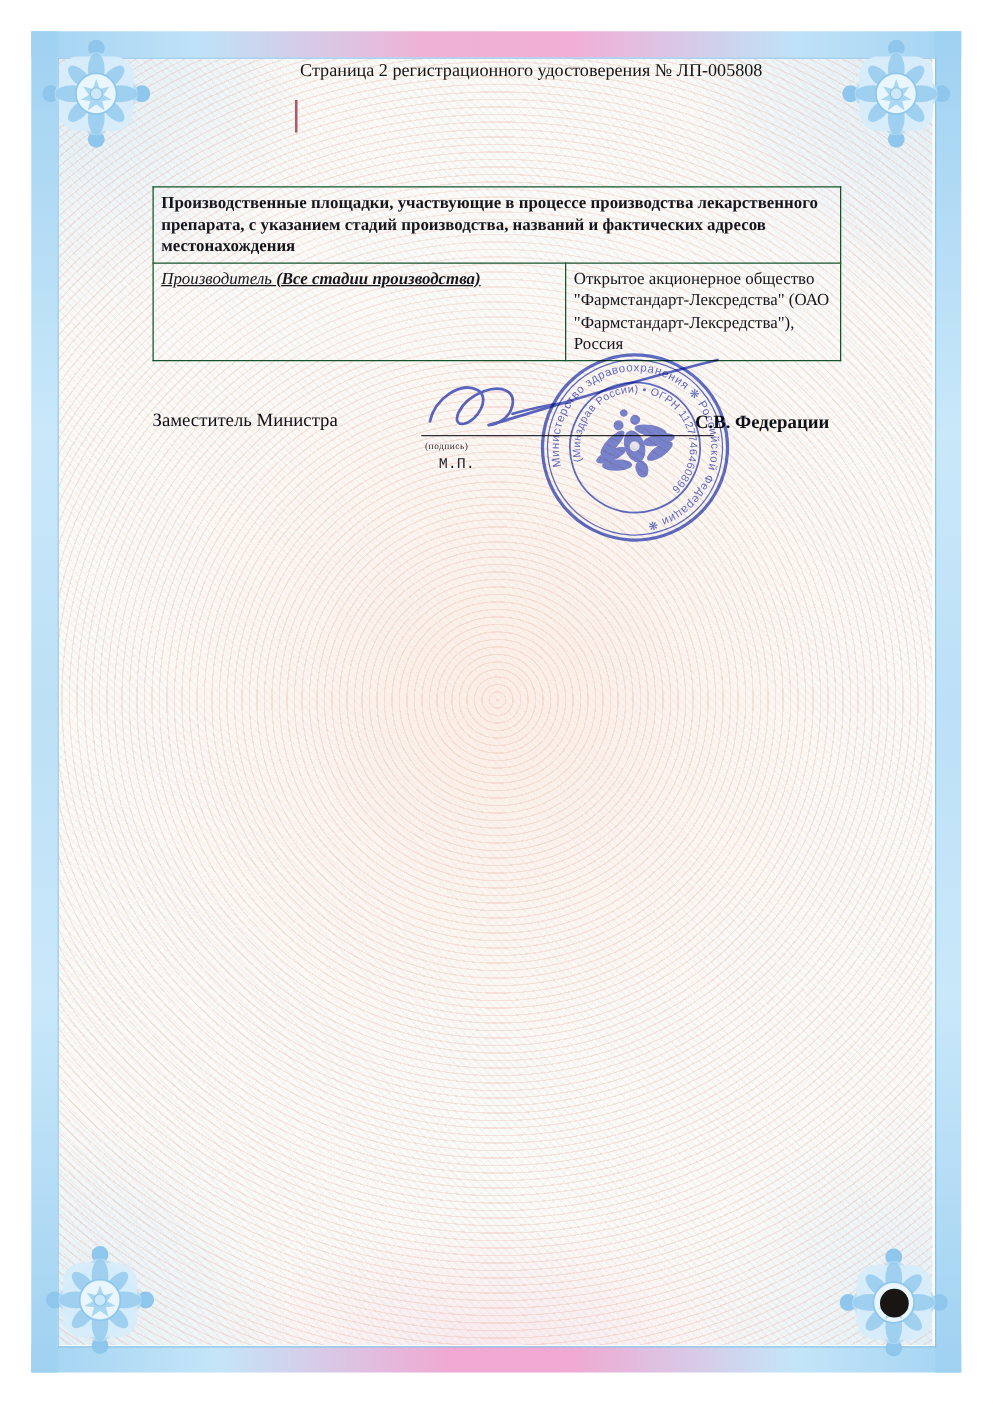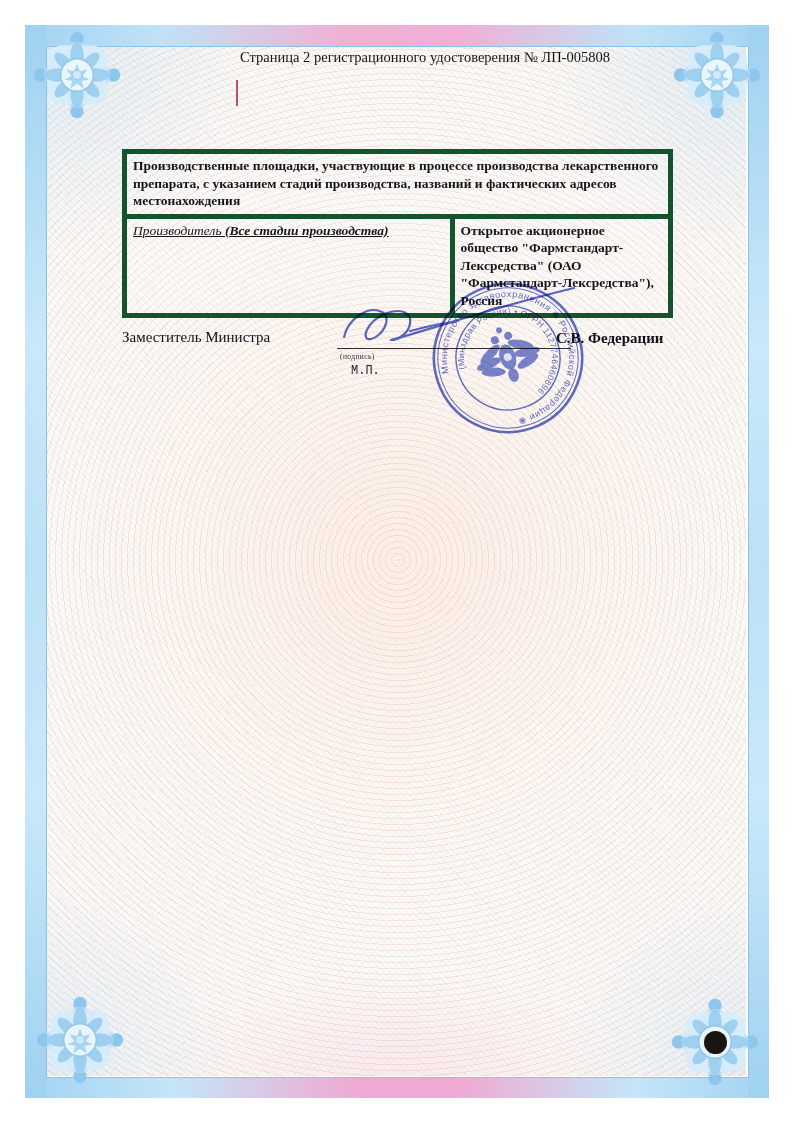--- a/index.html
+++ b/index.html
@@ -42,25 +42,25 @@
   .rosette.tr{left:669px;top:27px;}
   .rosette.bl{left:32px;top:992px;}
   .rosette.br{left:667px;top:994px;}
   .punch-hole{position:absolute;left:704px;top:1031px;width:23px;height:23px;border-radius:50%;background:#191513;}
   
   .page-header{position:absolute;left:150px;top:49px;width:550px;text-align:center;
     font-size:14.5px;color:#141414;}
   .red-mark{position:absolute;left:236px;top:80px;width:2px;height:26px;background:#a43a4c;opacity:.85;}
   table.prod{position:absolute;left:122px;top:149px;width:551px;border-collapse:collapse;
     font-size:13.5px;line-height:1.3;color:#15151c;}
-  table.prod td{border:5px solid #14532d;padding:3px 6px 4px 6px;vertical-align:top;background:rgba(255,255,255,0.12);}
+  table.prod td{border:1px solid #14532d;padding:3px 6px 4px 6px;vertical-align:top;background:rgba(255,255,255,0.12);}
   td.thdr{font-weight:bold;}
   td.producer{width:60%;font-style:italic;text-decoration:underline;}
   td.producer .stage{font-weight:bold;}
-  td.company{font-weight:bold;}
+  td.company{font-weight:normal;}
   .minister{position:absolute;left:122px;top:329px;font-size:15px;font-weight:normal;color:#101018;}
   .signer{position:absolute;left:556px;top:330px;font-size:15px;font-weight:bold;color:#101018;}
   .sig-line{position:absolute;left:337px;top:348px;width:234px;height:1px;background:#2e2e34;}
   .podpis{position:absolute;left:340px;top:352px;font-size:7.5px;letter-spacing:.4px;color:#2a2a30;}
   .mp{position:absolute;left:351px;top:364px;font-size:12px;color:#1d1d24;font-family:Liberation Mono, monospace;}
   .stamp-svg{position:absolute;left:427px;top:277px;width:162px;height:162px;mix-blend-mode:multiply;opacity:.92;}
   .sig-svg{position:absolute;left:330px;top:275px;width:262px;height:90px;mix-blend-mode:multiply;}
 </style>
 </head>
 <body>

